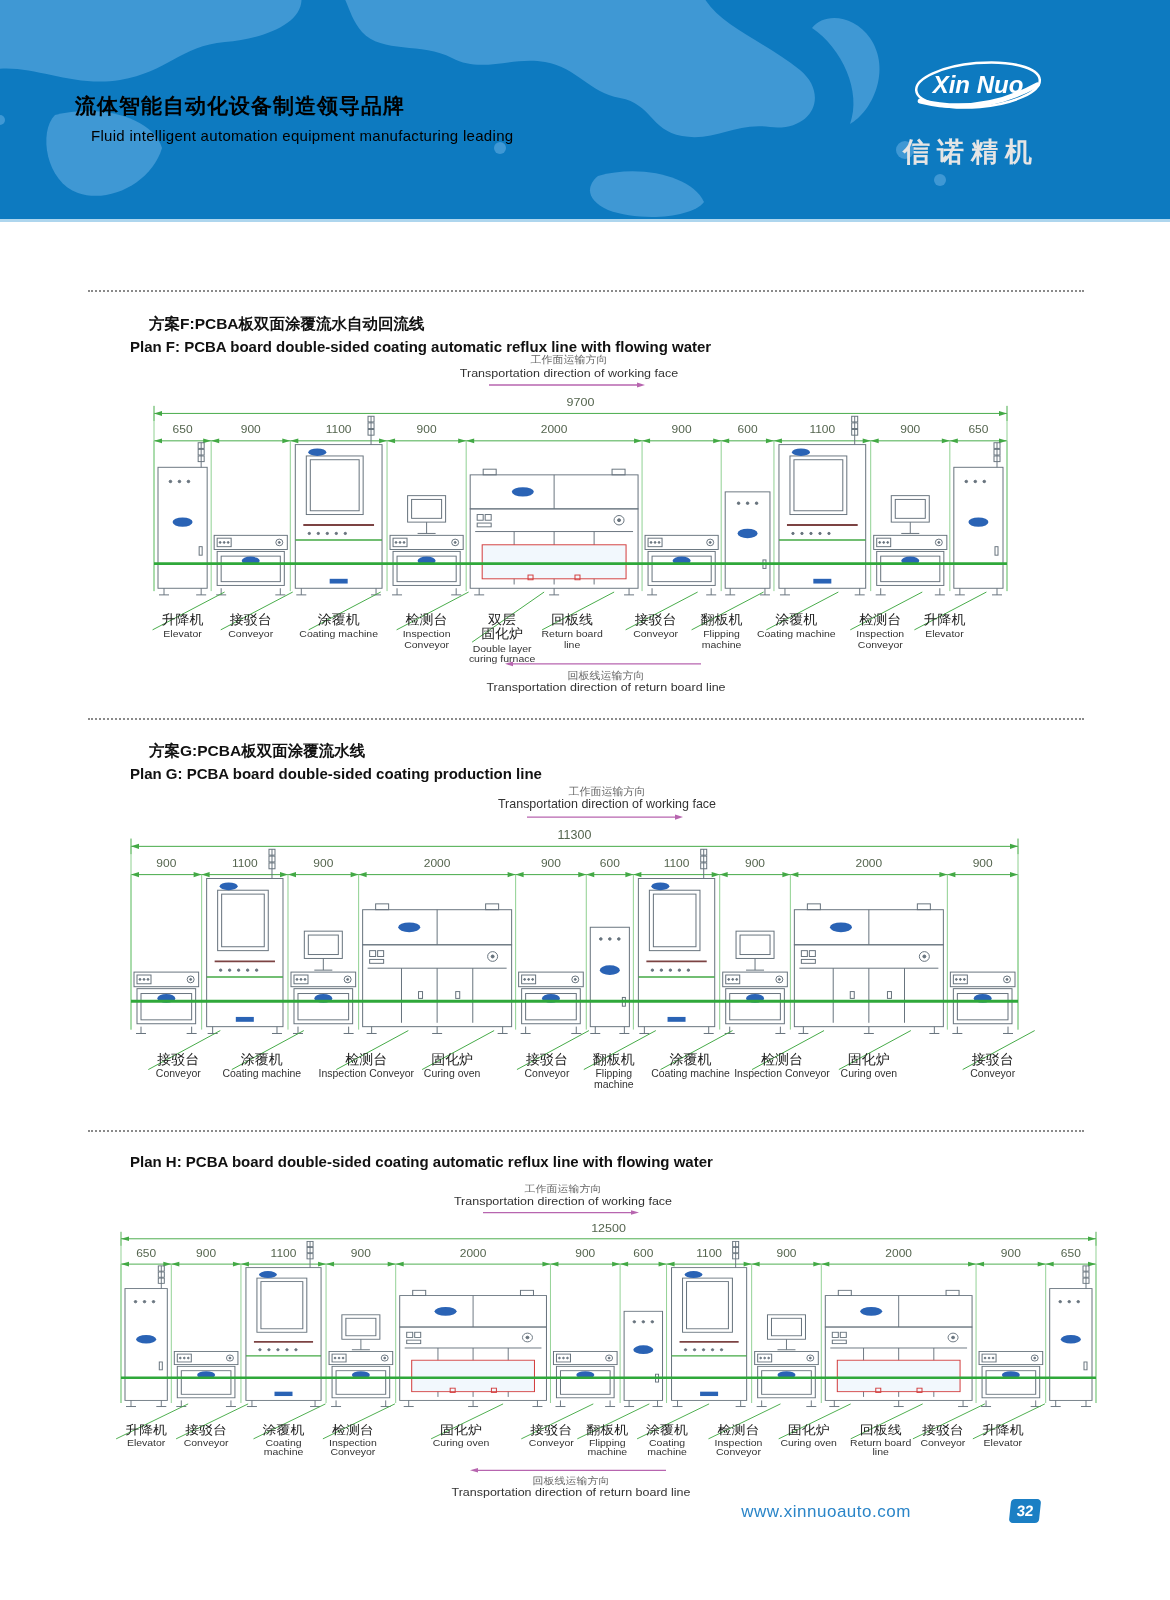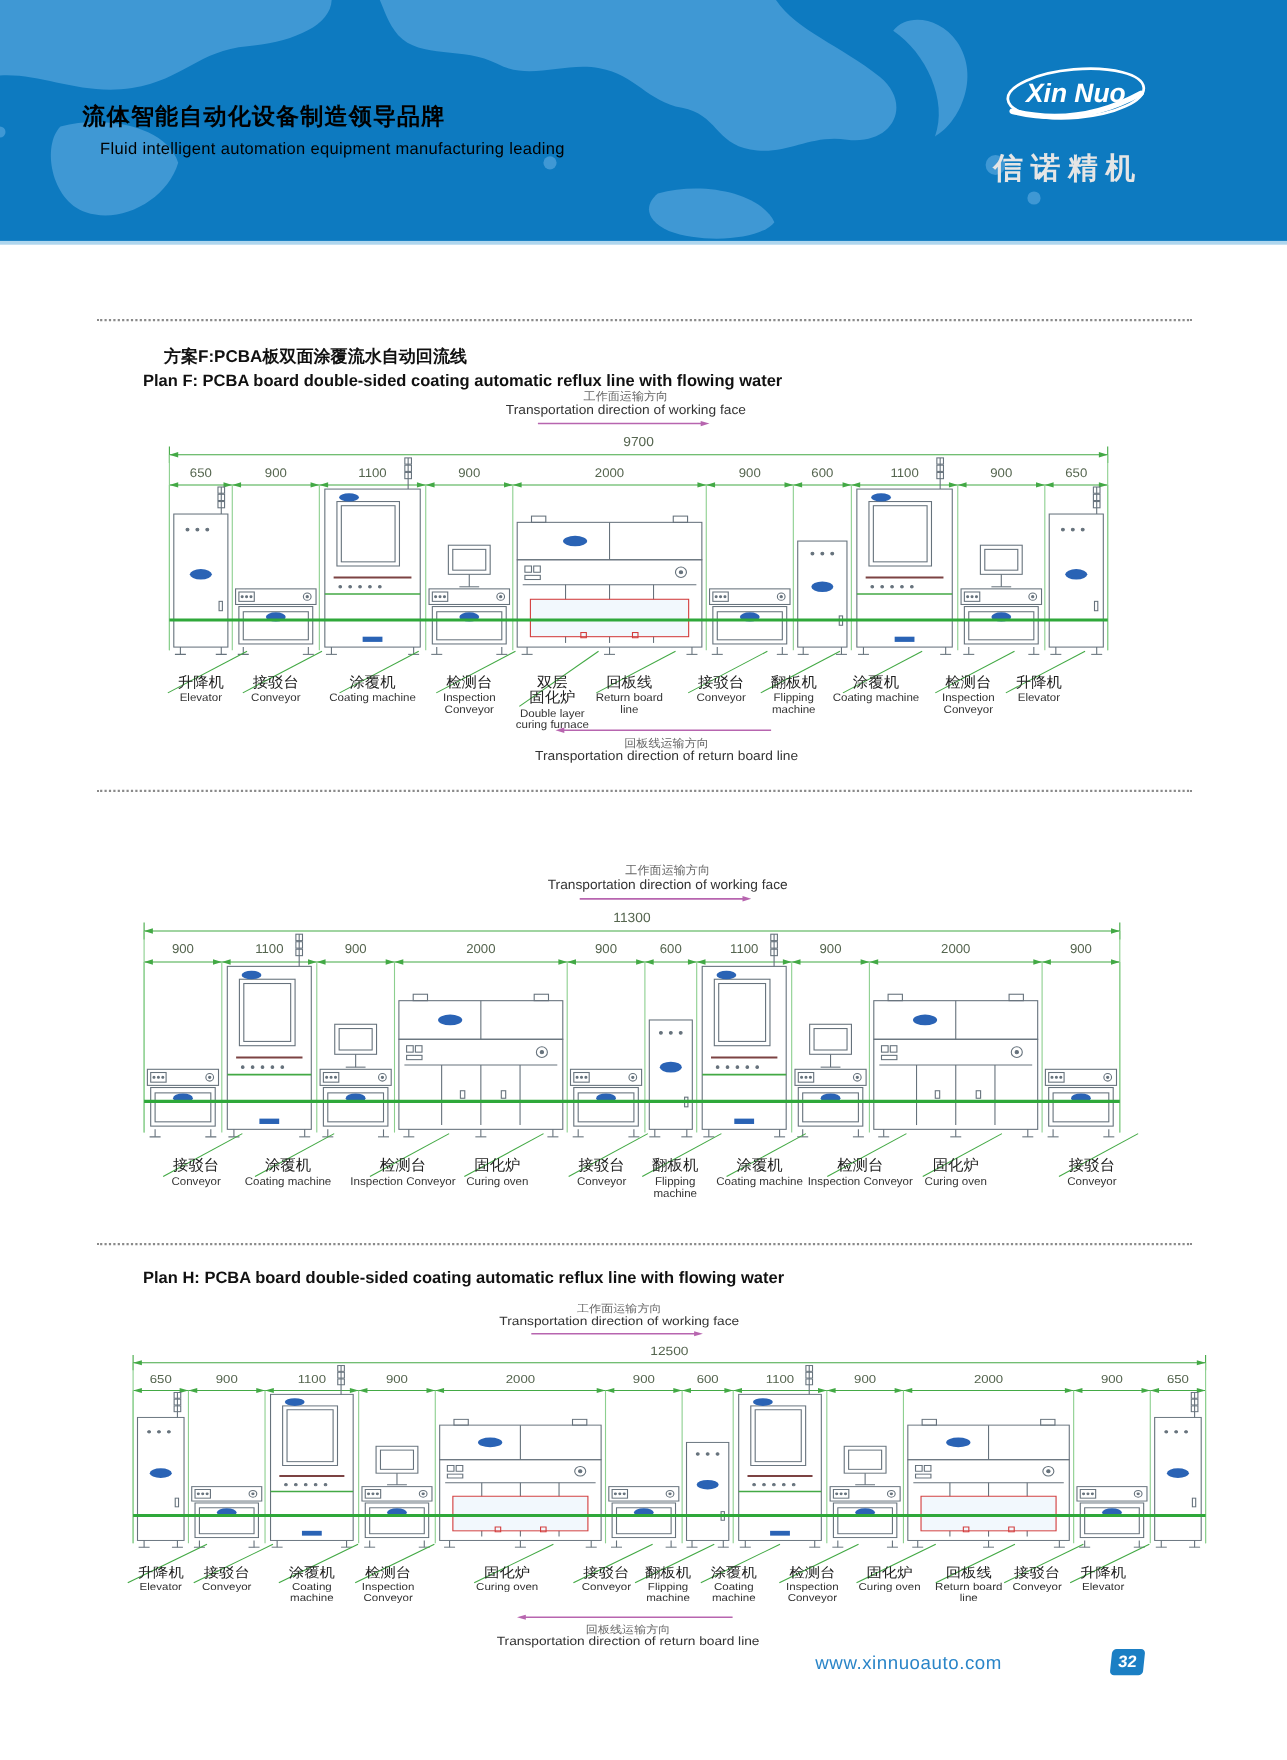--- a/index.html
+++ b/index.html
@@ -63,20 +63,24 @@
   </div>
 
   <div class="dotline" style="top:290px"></div>
   <div class="dotline" style="top:718px"></div>
   <div class="dotline" style="top:1130px"></div>
 
   <div class="sec-title" style="top:314px">
     <div class="zh">方案F:PCBA板双面涂覆流水自动回流线</div>
     <div class="en">Plan F: PCBA board double-sided coating automatic reflux line with flowing water</div>
   </div>
+  <div class="sec-title" style="top:741px">
+    <div class="zh">方案G:PCBA板双面涂覆流水线</div>
+    <div class="en">Plan G: PCBA board double-sided coating production line</div>
+  </div>
   <div class="sec-title" style="top:1150px">
     <div class="en">Plan H: PCBA board double-sided coating automatic reflux line with flowing water</div>
   </div>
 
   <div class="diagram" id="diag-plan-f" style="top:352px">
       <svg viewBox="0 0 1170 364" preserveAspectRatio="none" style="width:1170px;height:344px;display:block">
         <g>
           <text x="563" y="12" font-size="11" fill="#666" text-anchor="middle">工作面运输方向</text>
           <text x="563" y="26" font-size="12.5" fill="#333" text-anchor="middle">Transportation direction of working face</text>
           <line x1="483" y1="35" x2="633" y2="35" stroke="#b765af" stroke-width="1.5"></line>

